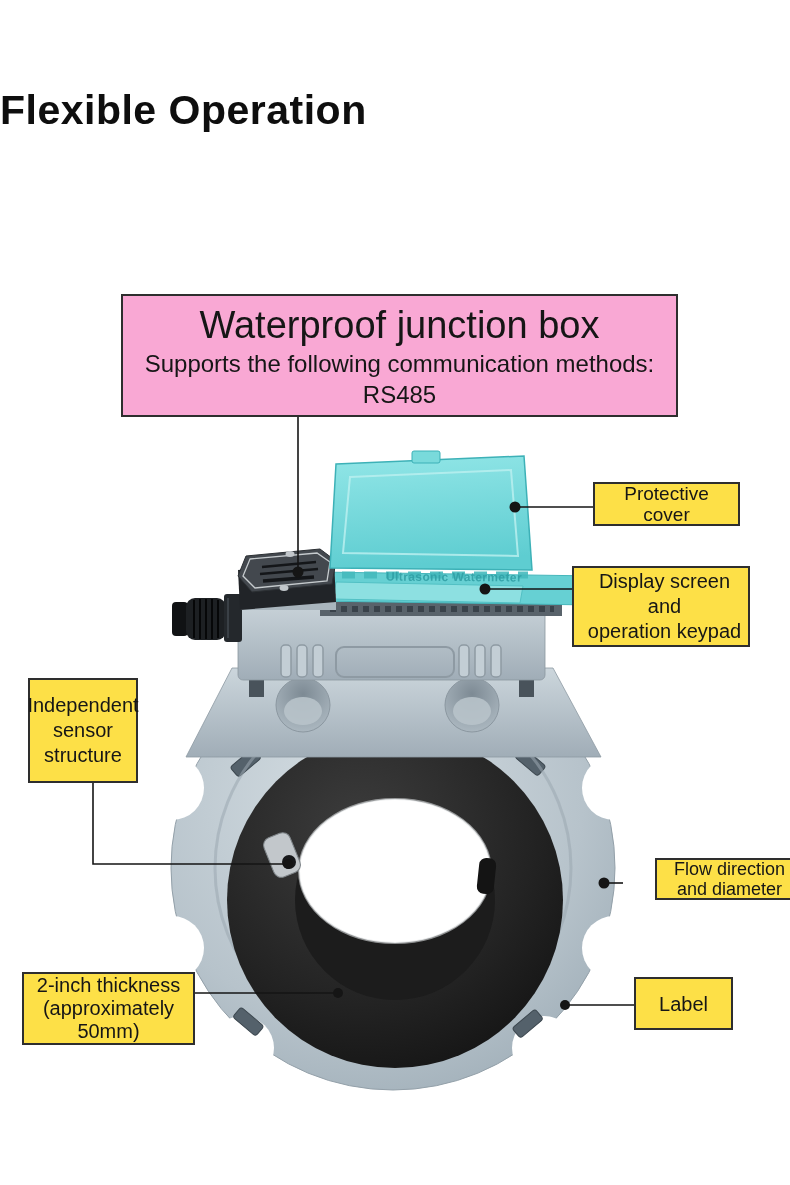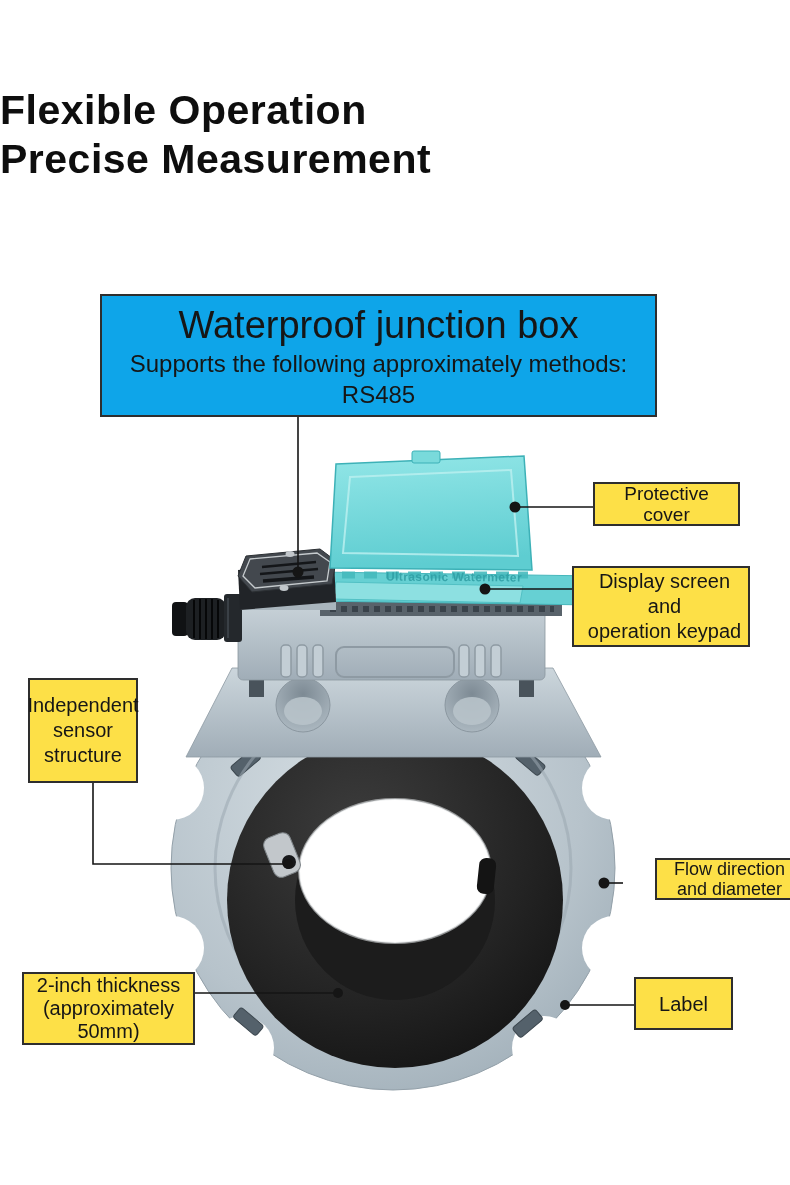--- a/index.html
+++ b/index.html
@@ -14,22 +14,22 @@
     left:0;right:0;top:86px;
     font-size:41px;font-weight:700;line-height:49px;color:#0e0e0e;
     letter-spacing:0.5px;
   }
   .callout{
     background:#fde047;border:2px solid var(--color-outline,#2e2e2e);
     box-sizing:border-box;display:flex;align-items:center;justify-content:center;
     text-align:center;white-space:pre-line;z-index:3;
   }
   .junction-box-callout{
-    left:100px;top:294px;width:557px;height:123px;
-    background:#0ea5e9;border:2px solid var(--color-outline,#2e2e2e);
+    left:121px;top:294px;width:557px;height:123px;
+    background:#f9a8d4;border:2px solid var(--color-outline,#2e2e2e);
     box-sizing:border-box;display:flex;flex-direction:column;align-items:center;
     justify-content:center;text-align:center;z-index:3;
   }
   .junction-title{font-size:38px;line-height:46px;font-weight:400;}
   .junction-sub{font-size:24px;line-height:31px;}
   .junction-method{font-size:24px;line-height:31px;}
   .co-protective{left:593px;top:482px;width:147px;height:44px;font-size:19px;line-height:21px;}
   .co-display{left:572px;top:566px;width:178px;height:81px;font-size:20px;line-height:25px;padding-left:7px;}
   .co-sensor{left:28px;top:678px;width:110px;height:105px;font-size:20px;line-height:25px;}
   .co-thickness{left:22px;top:972px;width:173px;height:73px;font-size:20px;line-height:23px;}
@@ -182,26 +182,25 @@
     <circle cx="485" cy="589" r="5.5"></circle>
     <circle cx="288" cy="864" r="5"></circle>
     <circle cx="338" cy="993" r="5"></circle>
     <circle cx="604" cy="883" r="5.5"></circle>
     <circle cx="565" cy="1005" r="5"></circle>
   </g>
 </svg>
 
 <div class="abs page-title">
   <div>Flexible Operation</div>
-  <div>Precise Measurement</div>
 </div>
 
 <div class="abs junction-box-callout">
   <div class="junction-title">Waterproof junction box</div>
-  <div class="junction-sub">Supports the following approximately methods:</div>
+  <div class="junction-sub">Supports the following communication methods:</div>
   <div class="junction-method">RS485</div>
 </div>
 
 <div class="abs callout co-protective">Protective
 cover</div>
 
 <div class="abs callout co-display">Display screen and
 operation keypad</div>
 
 <div class="abs callout co-sensor">Independent

